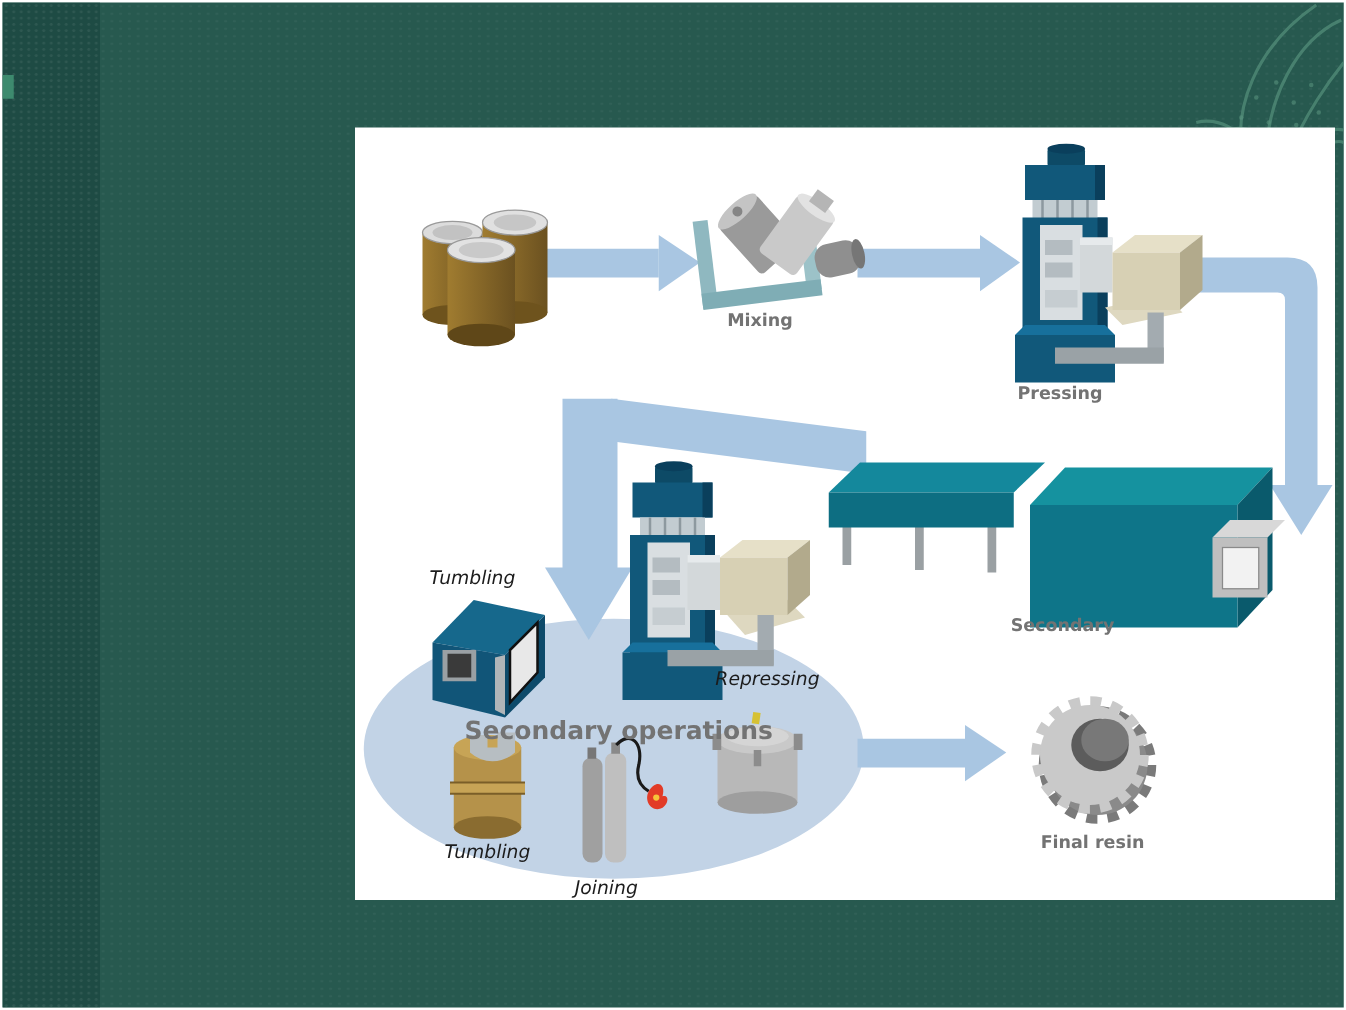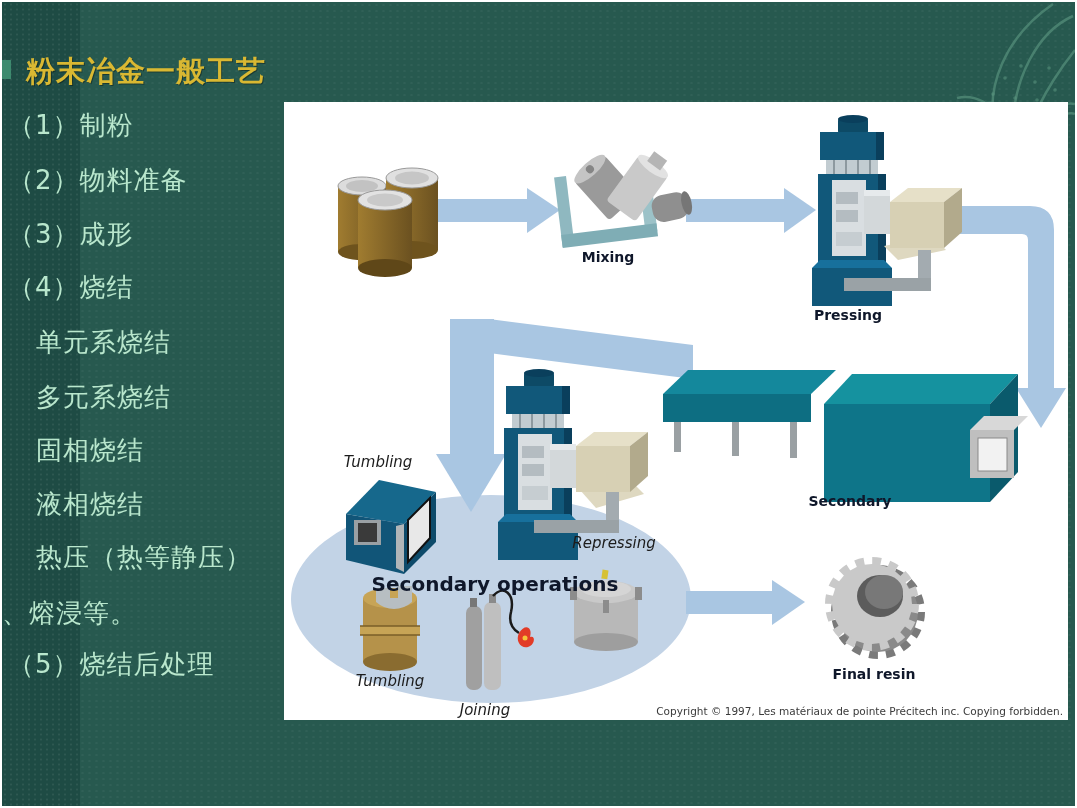--- a/index.html
+++ b/index.html
@@ -19,21 +19,21 @@
   .page-title{position:absolute;left:24px;top:50px;font-size:29px;font-weight:bold;
          letter-spacing:1px;color:var(--title-gold,#d9b832);z-index:3;white-space:nowrap;
          text-shadow:1px 1px 0 rgba(0,0,0,0.35);}
   .outline{position:absolute;left:0;top:0;width:300px;height:100%;z-index:3;}
   .b-item{position:absolute;font-size:26px;color:var(--list-text,#b9e7cd);
          white-space:nowrap;letter-spacing:1px;}
   .panel{position:absolute;left:282px;top:100px;width:784px;height:618px;
          background:var(--panel-background,#ffffff);z-index:2;}
   .panel svg{position:absolute;left:0;top:0;}
   .lbl{position:absolute;transform:translateX(-50%);text-align:center;white-space:nowrap;
-       font-weight:bold;font-size:14px;color:#0f172a;line-height:1.25;}
+       font-weight:bold;font-size:14px;color:#737373;line-height:1.25;}
   .lbl-i{position:absolute;transform:translateX(-50%);text-align:center;white-space:nowrap;
        font-style:italic;font-size:15px;color:#1c1c1c;line-height:1.25;}
   .lbl-sec{font-size:20px;}
   .copyright{position:absolute;right:5px;top:603px;font-size:10.5px;color:#3a3a3a;
        white-space:nowrap;}
   .arrow{fill:var(--arrow-blue,#a9c6e2);}
   .mblue{fill:var(--machine-blue,#11587a);}
   .fteal{fill:var(--furnace-teal,#0e7589);}
   .fern{position:absolute;right:0;top:0;z-index:1;}
 </style>
@@ -61,36 +61,20 @@
         <circle cx="204" cy="66" r="1.8"></circle>
           <circle cx="170" cy="96" r="1.8"></circle>
         <circle cx="192" cy="98" r="1.8"></circle>
           <circle cx="210" cy="88" r="1.8"></circle>
       </g>
     </svg>
 
     <div class="left-strip"></div>
     <div class="bullet-square"></div>
 
-    <div class="outline">
-      <div class="page-title">粉末冶金一般工艺</div>
-      <div>
-          <div class="b-item" style="top: 106px; left: 6px;">（1）制粉</div>
-          <div class="b-item" style="top: 161px; left: 6px;">（2）物料准备</div>
-          <div class="b-item" style="top: 215px; left: 6px;">（3）成形</div>
-          <div class="b-item" style="top: 268px; left: 6px;">（4）烧结</div>
-          <div class="b-item" style="top: 323px; left: 34px;">单元系烧结</div>
-          <div class="b-item" style="top: 378px; left: 34px;">多元系烧结</div>
-          <div class="b-item" style="top: 431px; left: 34px;">固相烧结</div>
-          <div class="b-item" style="top: 485px; left: 34px;">液相烧结</div>
-          <div class="b-item" style="top: 538px; left: 34px;">热压（热等静压）</div>
-          <div class="b-item" style="top: 594px; left: 0px;">、熔浸等。</div>
-          <div class="b-item" style="top: 645px; left: 6px;">（5）烧结后处理</div>
-        </div>
-    </div>
 
     <div class="panel">
       <svg width="784" height="618" viewBox="0 0 784 618">
         <defs>
           <linearGradient id="gbarrel" x1="0" y1="0" x2="1" y2="0">
             <stop offset="0" stop-color="#a07c30"></stop>
               <stop offset="1" stop-color="#6b5120"></stop>
           </linearGradient>
           <g id="press">
             <rect x="26" y="2" width="30" height="16" rx="3" fill="#0d4a66"></rect>
@@ -268,16 +252,15 @@
 
       <div class="lbl" style="left:324px;top:147px">Mixing</div>
       <div class="lbl" style="left:564px;top:205px">Pressing</div>
       <div class="lbl" style="left:566px;top:391px">Secondary</div>
       <div class="lbl lbl-sec" style="left:211px;top:470px">Secondary operations</div>
       <div class="lbl-i" style="left:94px;top:351px">Tumbling</div>
       <div class="lbl-i" style="left:330px;top:432px">Repressing</div>
       <div class="lbl-i" style="left:106px;top:570px">Tumbling</div>
       <div class="lbl-i" style="left:201px;top:599px">Joining</div>
       <div class="lbl" style="left:590px;top:564px">Final resin</div>
-      <div class="copyright">Copyright © 1997, Les matériaux de pointe Précitech inc. Copying forbidden.</div>
     </div>
   </div>
 </div>
 
 </body></html>

